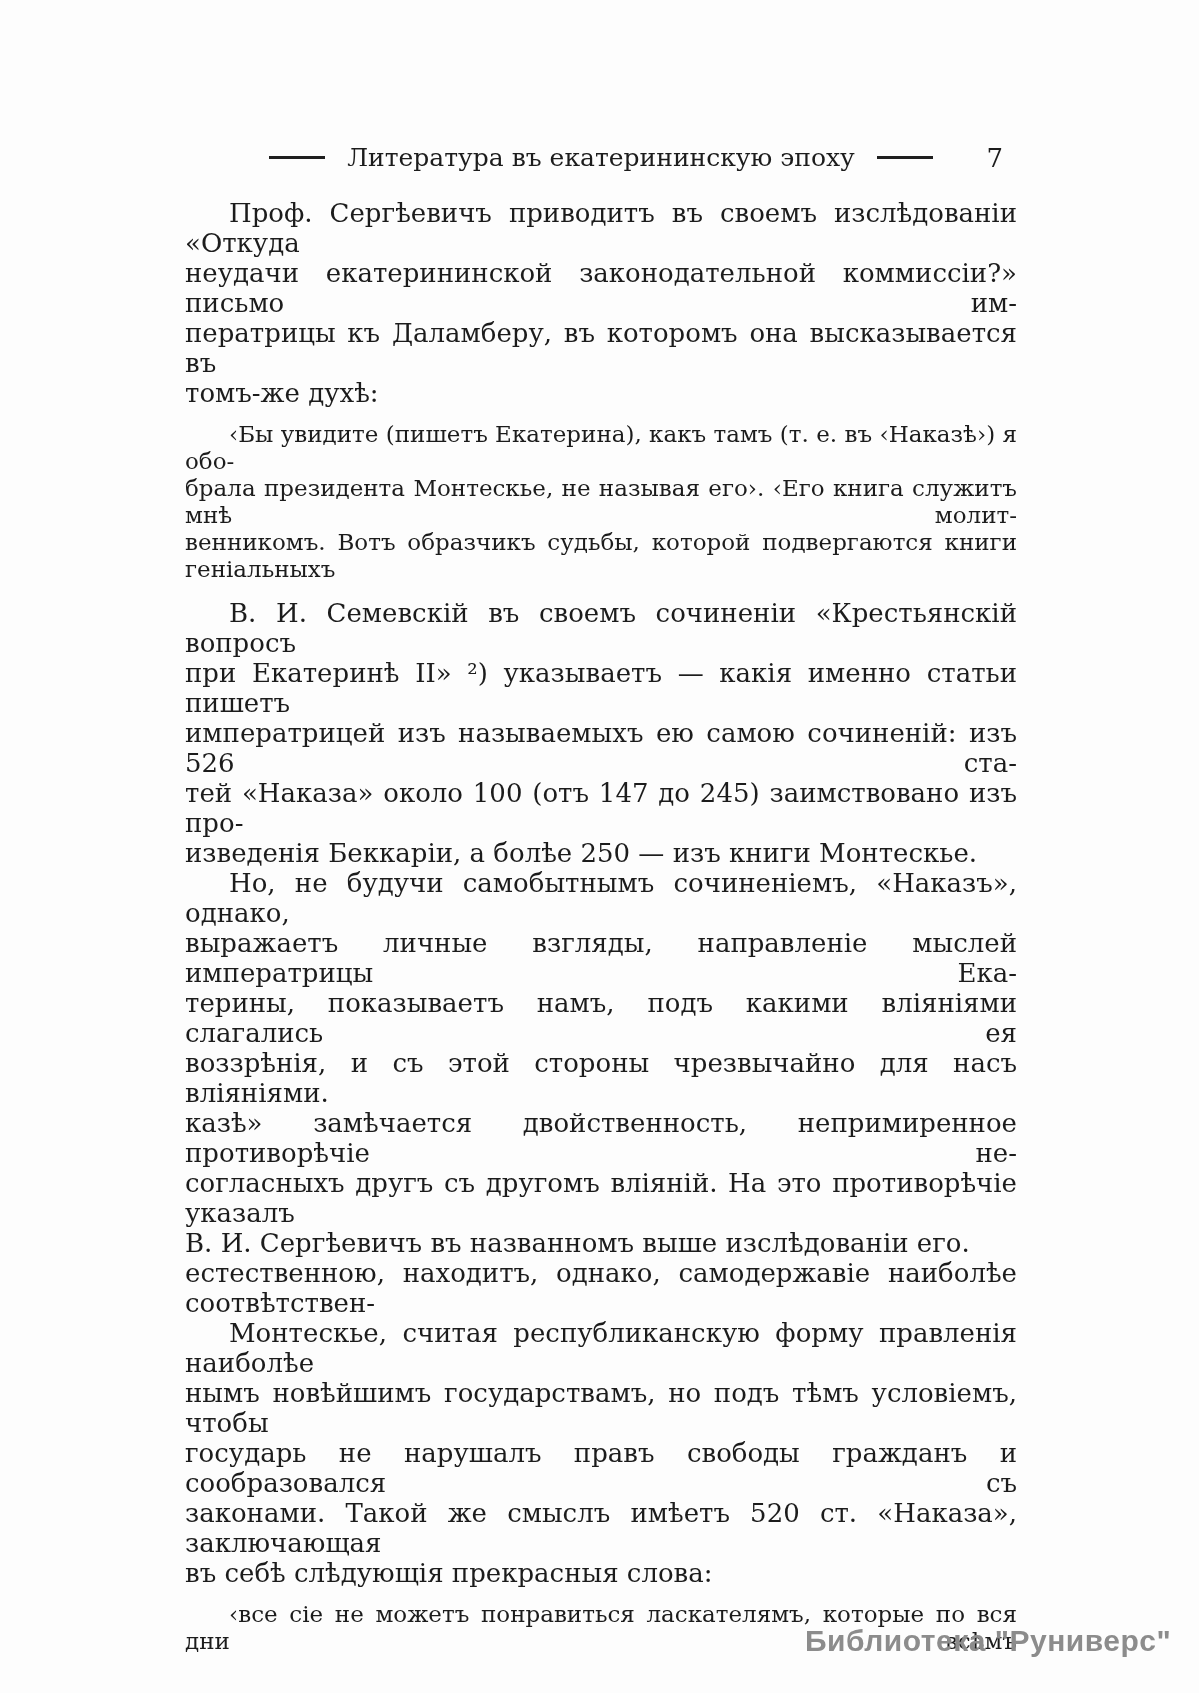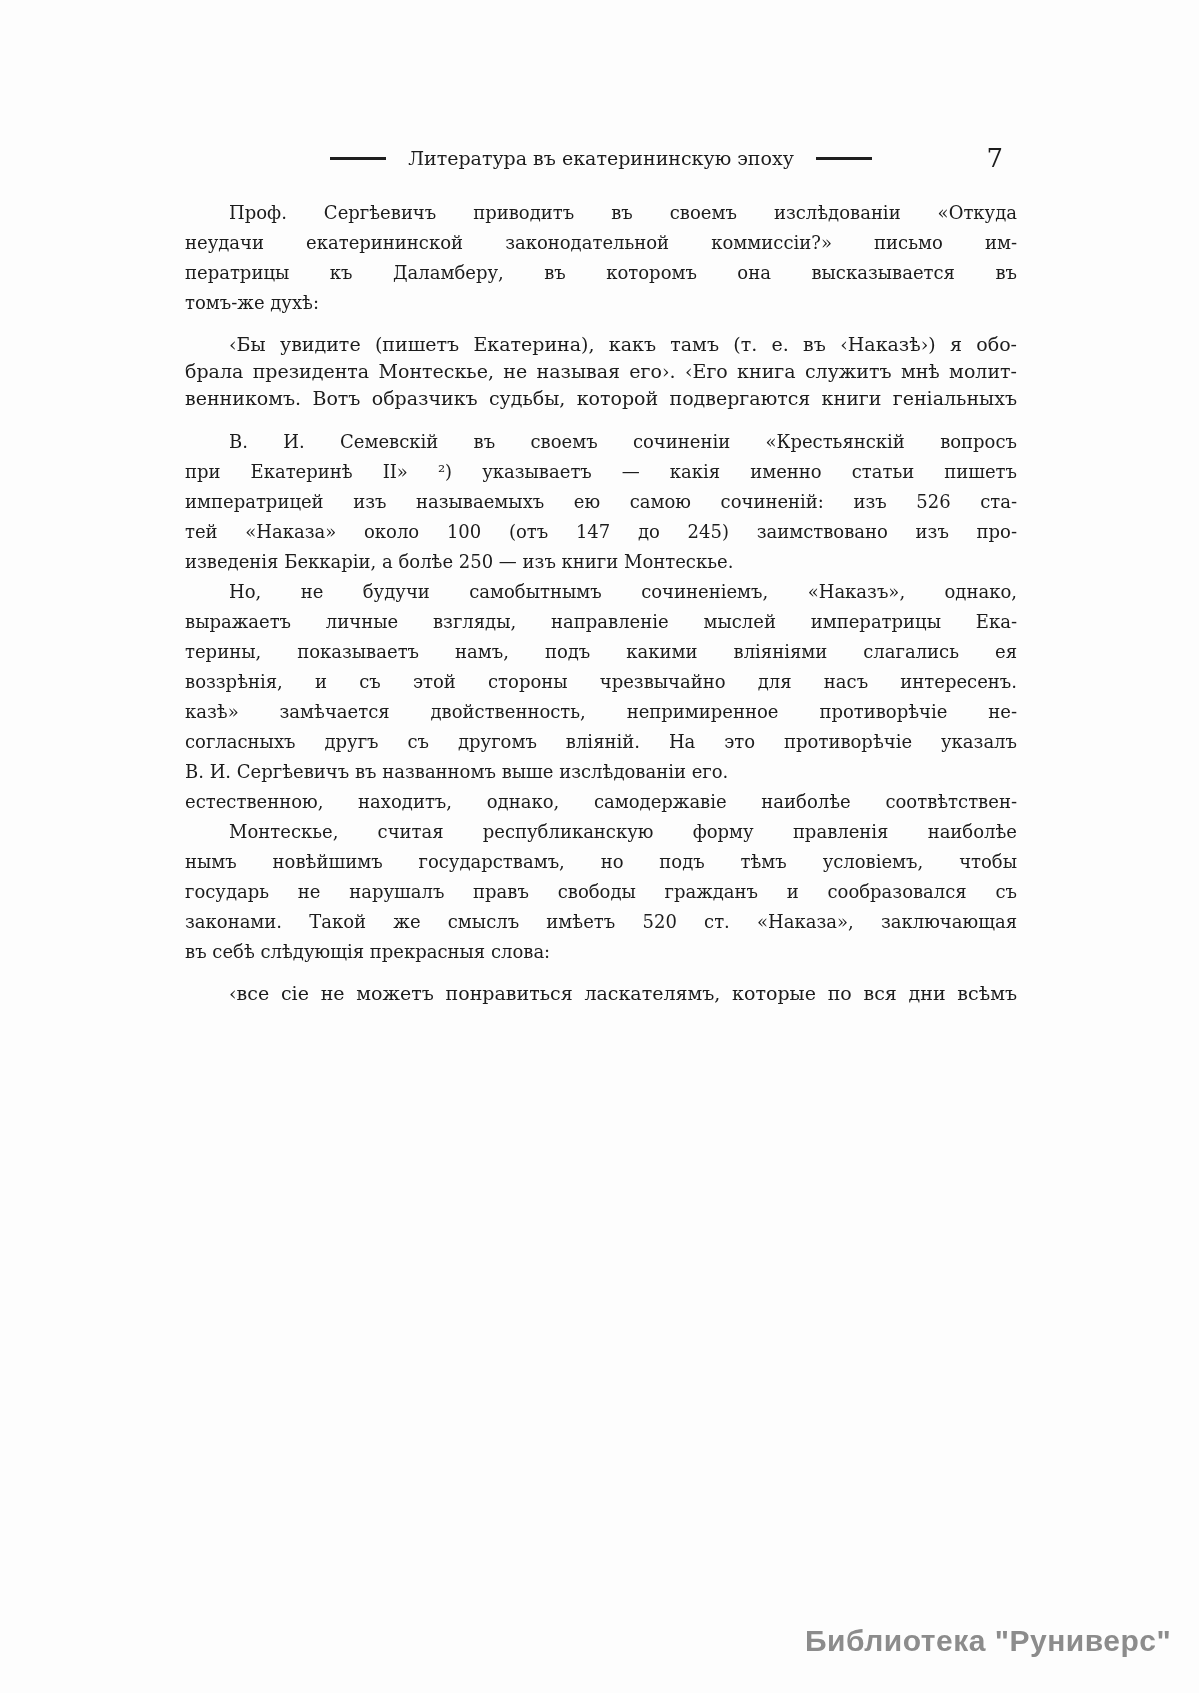--- a/index.html
+++ b/index.html
@@ -23,21 +23,21 @@
     width: 832px;
   }
   
   .running-head {
     position: relative;
     height: 32px;
     margin-bottom: 24px;
   }
   .head-center {
     text-align: center;
-    font-size: 19px;
+    font-size: 25px;
     line-height: 32px;
     white-space: nowrap;
   }
   .head-rule {
     display: inline-block;
     width: 56px;
     height: 3px;
     background: #1f1f1f;
     vertical-align: middle;
     margin: 0 22px 4px 22px;
@@ -55,25 +55,25 @@
     text-align-last: justify;
     white-space: normal;
   }
   .ln.last {
     text-align-last: auto;
   }
   .ln.ind {
     text-indent: 44px;
   }
   .body-par .ln {
-    font-size: 18px;
+    font-size: 26px;
     line-height: 30px;
   }
   .small-par .ln {
-    font-size: 19px;
+    font-size: 23px;
     line-height: 27px;
   }
   
   .quote { margin: 13px 0 15px 0; }
   
   .watermark {
     position: absolute;
     left: 805px;
     top: 1624px;
     font-family: "Liberation Sans", "DejaVu Sans", sans-serif;
@@ -114,21 +114,21 @@
         <div class="ln">при Екатеринѣ II» ²) указываетъ — какія именно статьи пишетъ</div>
         <div class="ln">императрицей изъ называемыхъ ею самою сочиненій: изъ 526 ста-</div>
         <div class="ln">тей «Наказа» около 100 (отъ 147 до 245) заимствовано изъ про-</div>
         <div class="ln last">изведенія Беккаріи, а болѣе 250 — изъ книги Монтескье.</div>
       </div>
 
     <div class="body-par">
         <div class="ln ind">Но, не будучи самобытнымъ сочиненіемъ, «Наказъ», однако,</div>
         <div class="ln">выражаетъ личные взгляды, направленіе мыслей императрицы Ека-</div>
         <div class="ln">терины, показываетъ намъ, подъ какими вліяніями слагались ея</div>
-        <div class="ln">воззрѣнія, и съ этой стороны чрезвычайно для насъ интересенъ.</div>
+        <div class="ln">воззрѣнія, и съ этой стороны чрезвычайно для насъ вліяніями.</div>
         <div class="ln">казѣ» замѣчается двойственность, непримиренное противорѣчіе не-</div>
         <div class="ln">согласныхъ другъ съ другомъ вліяній. На это противорѣчіе указалъ</div>
         <div class="ln last">В. И. Сергѣевичъ въ названномъ выше изслѣдованіи его.</div>
       </div>
 
     <div class="body-par">
         <div class="ln">естественною, находитъ, однако, самодержавіе наиболѣе соотвѣтствен-</div>
         <div class="ln ind">Монтескье, считая республиканскую форму правленія наиболѣе</div>
         <div class="ln">нымъ новѣйшимъ государствамъ, но подъ тѣмъ условіемъ, чтобы</div>
         <div class="ln">государь не нарушалъ правъ свободы гражданъ и сообразовался съ</div>

